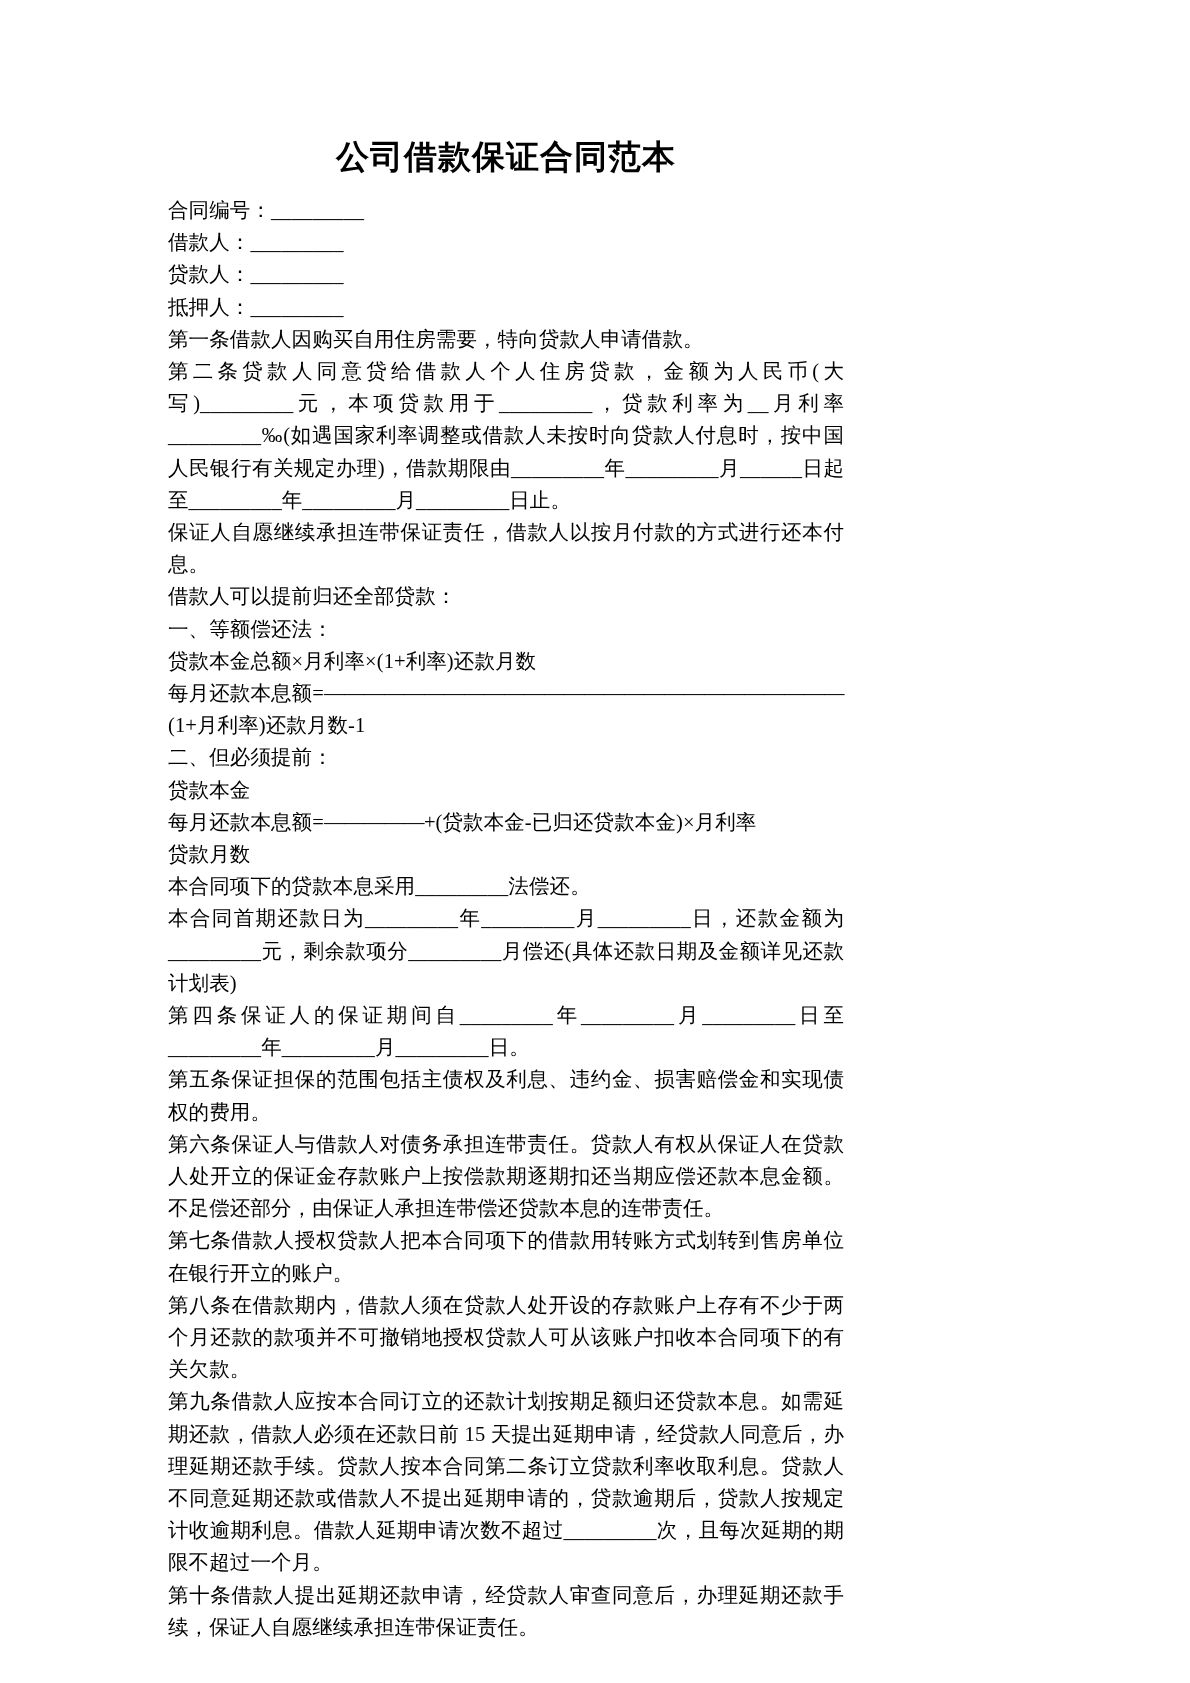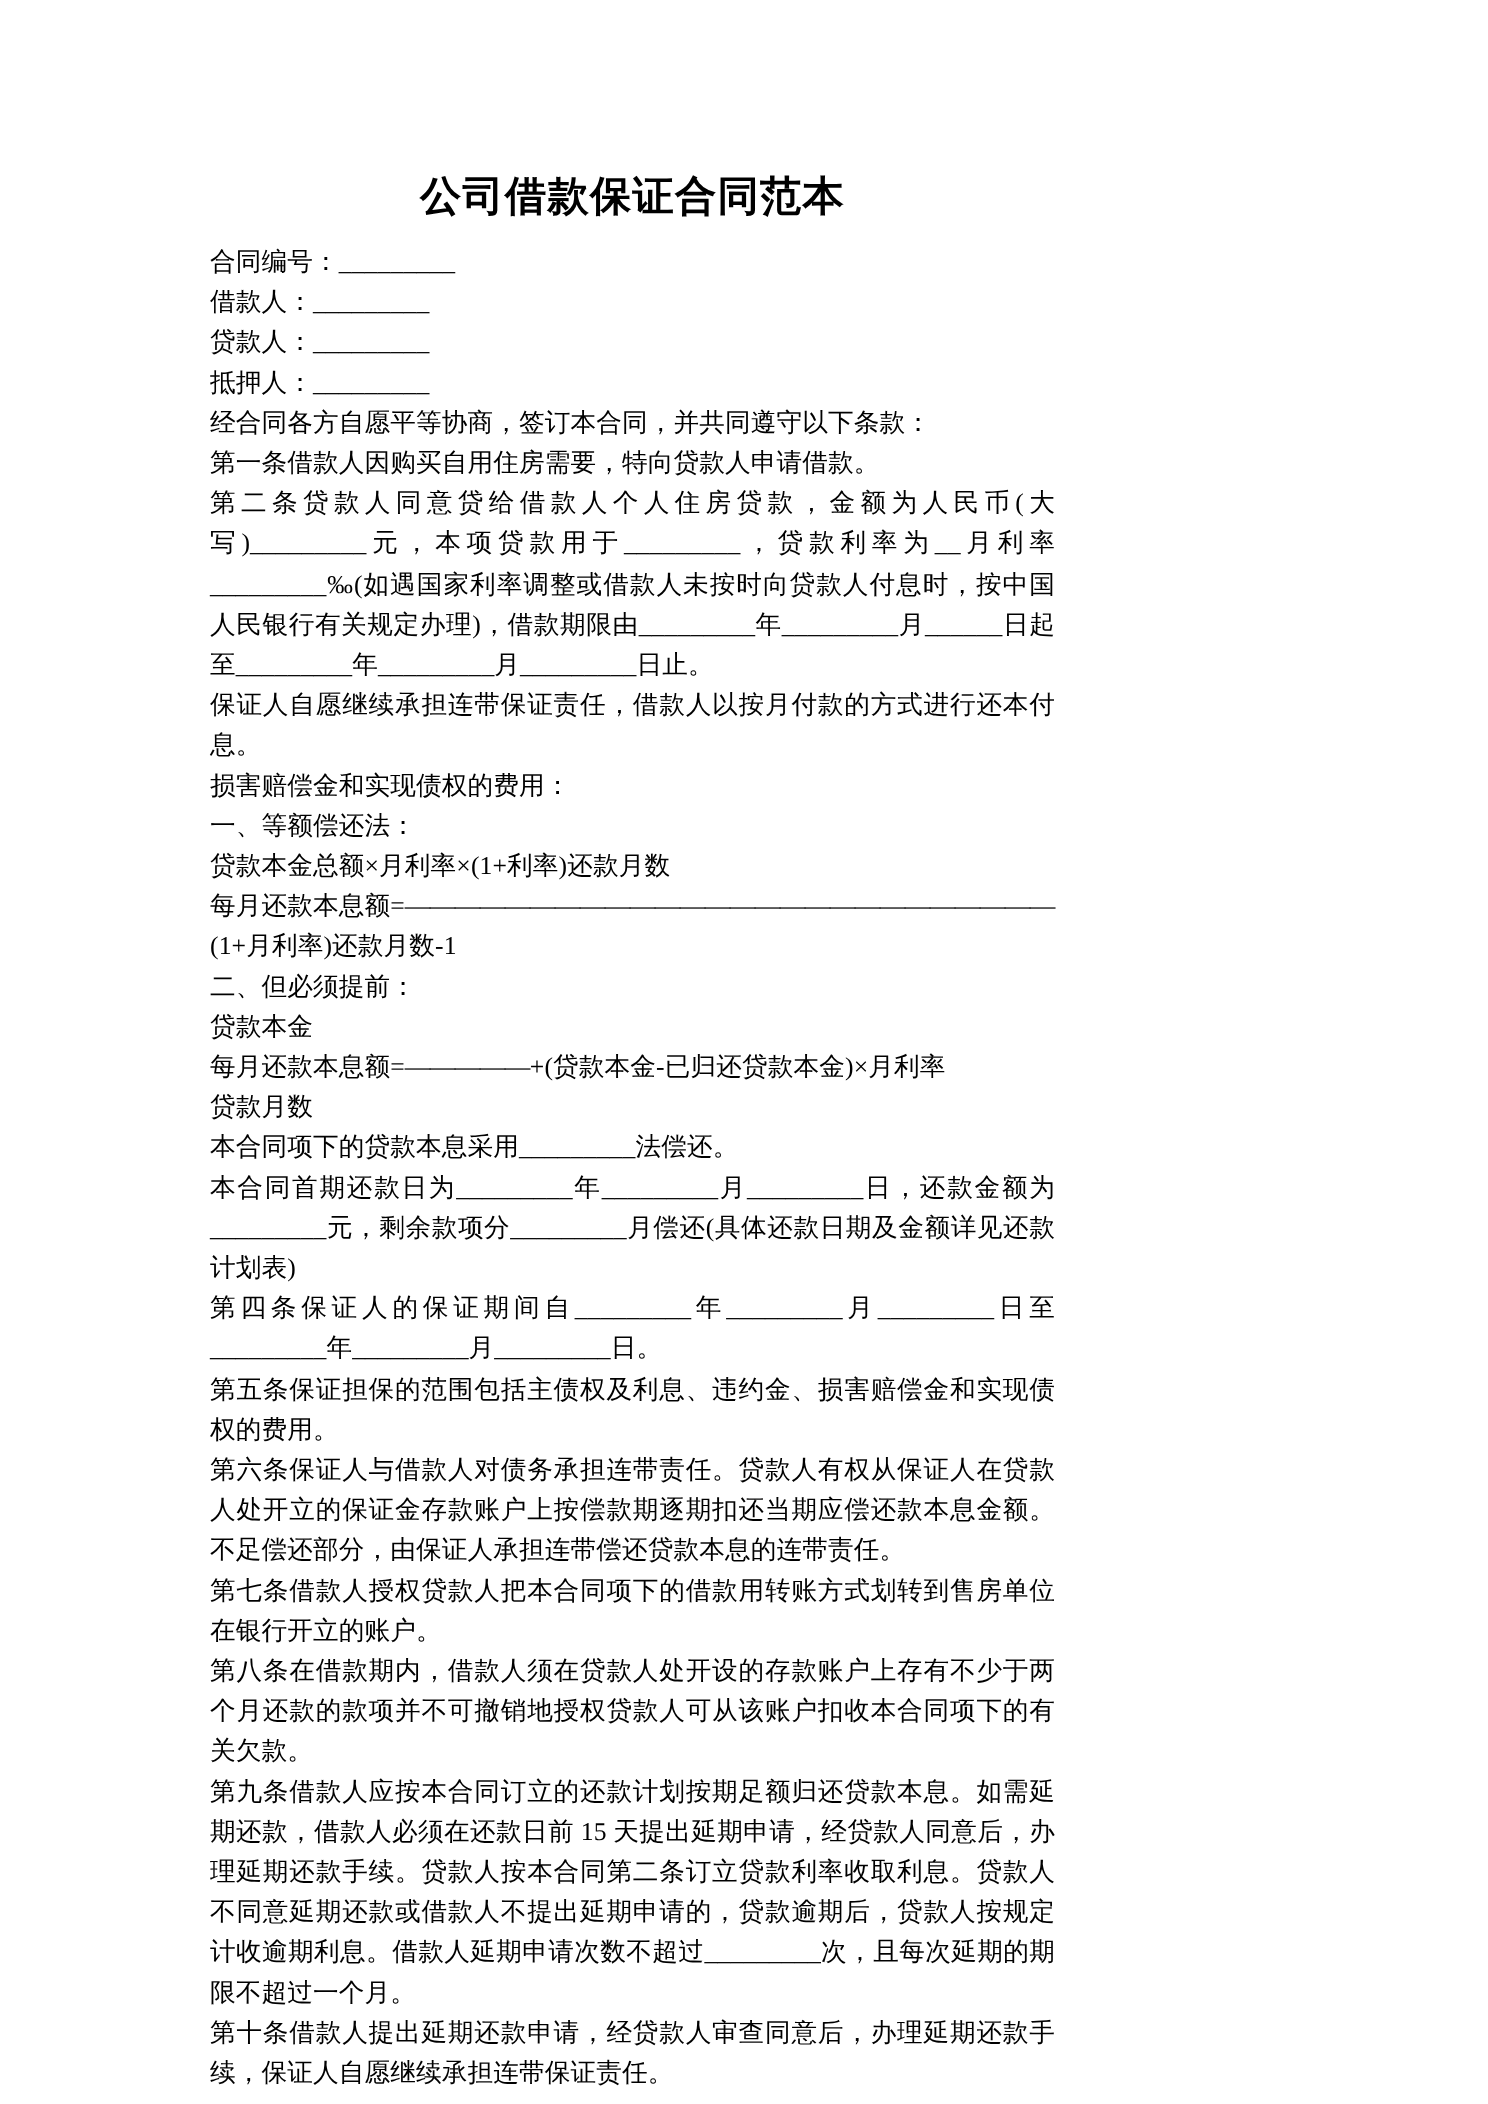--- a/index.html
+++ b/index.html
@@ -82,29 +82,28 @@
     </p>
 
     <p class="line">
       <span>贷款人：</span><span class="blank">_________</span>
     </p>
 
     <p class="line">
       <span>抵押人：</span><span class="blank">_________</span>
     </p>
 
-    <p class="para">经合同各方自愿平等协商，签订本合同，并共同遵守以下条款：</p>
 
     <p class="para">第一条借款人因购买自用住房需要，特向贷款人申请借款。</p>
 
     <p class="para">第二条贷款人同意贷给借款人个人住房贷款，金额为人民币(大写)_________元，本项贷款用于_________，贷款利率为__月利率_________‰(如遇国家利率调整或借款人未按时向贷款人付息时，按中国人民银行有关规定办理)，借款期限由_________年_________月______日起至_________年_________月_________日止。</p>
 
     <p class="para">保证人自愿继续承担连带保证责任，借款人以按月付款的方式进行还本付息。</p>
 
-    <p class="line">损害赔偿金和实现债权的费用：</p>
+    <p class="line">借款人可以提前归还全部贷款：</p>
 
     <p class="line">一、等额偿还法：</p>
 
     <p class="line">贷款本金总额×月利率×(1+利率)还款月数</p>
 
     <p class="line">
       <span>每月还款本息额=</span><span class="fml-bar">——————————————————————————</span>
     </p>
 
     <p class="line">(1+月利率)还款月数-1</p>

